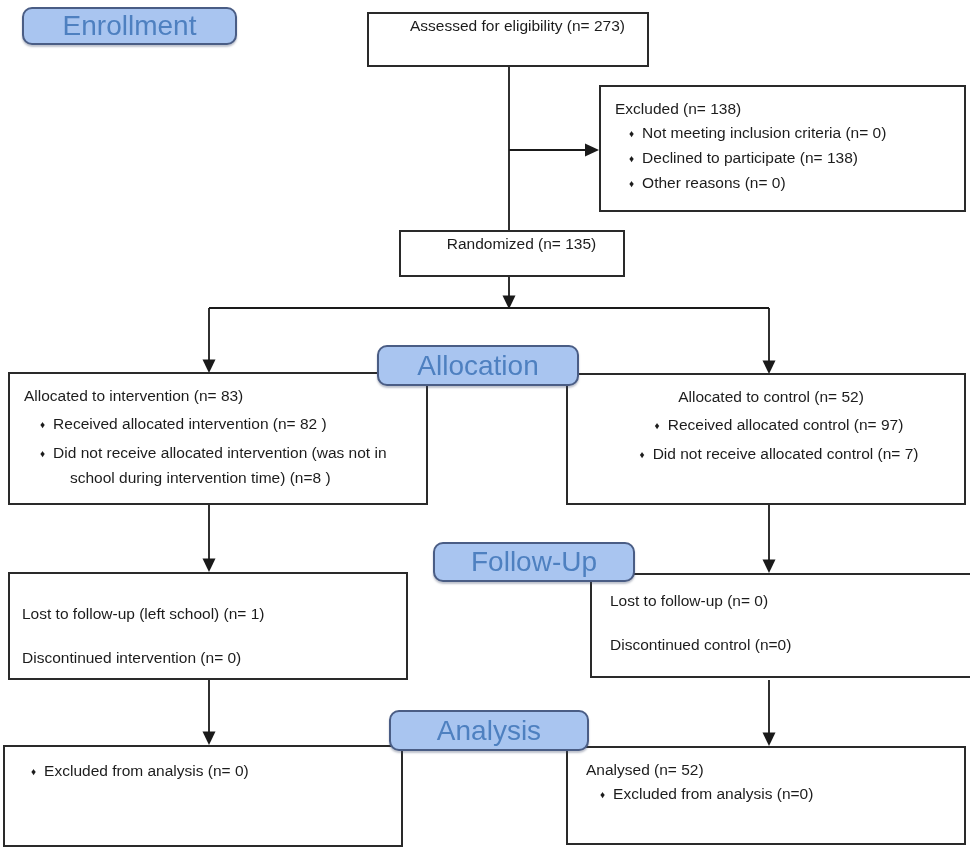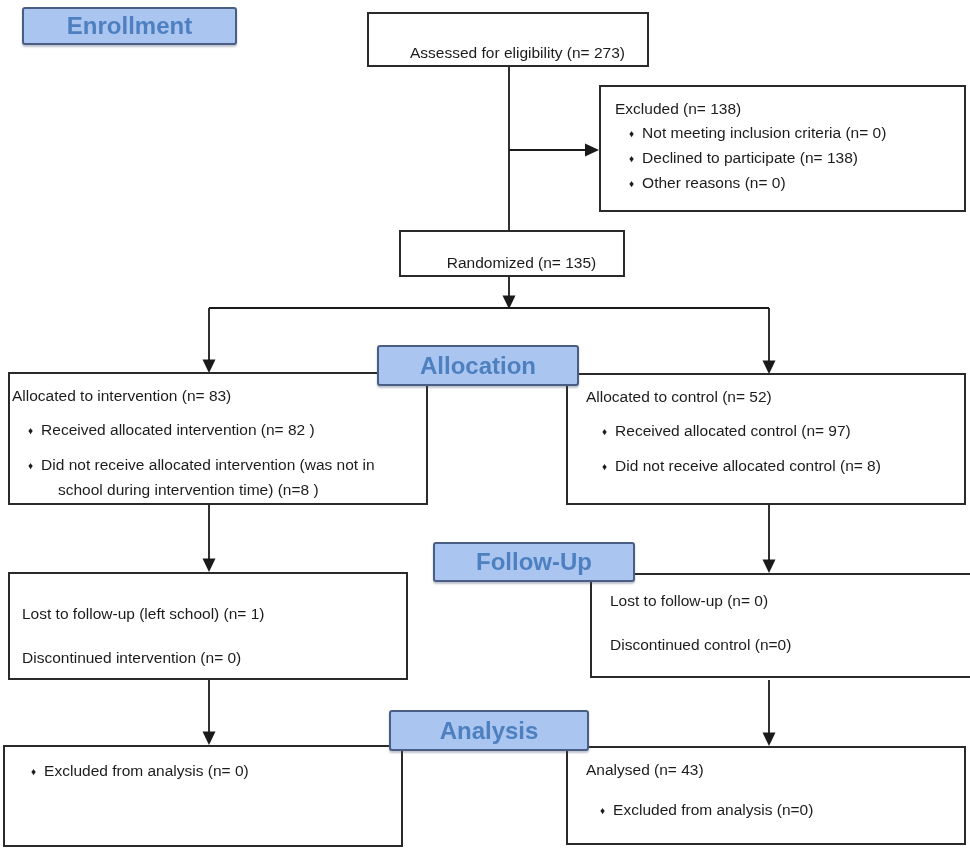--- a/index.html
+++ b/index.html
@@ -17,50 +17,50 @@
 
   .box{
     position:absolute;
     background:#ffffff;
     border:2px solid var(--box-border);
     box-sizing:border-box;
     font-size:15.5px;
     line-height:24px;
     z-index:2;
   }
-  .box.center{display:flex;align-items:flex-end;justify-content:center;text-align:center;padding-left:19px;}
+  .box.center{display:flex;align-items:flex-start;justify-content:center;text-align:center;padding-left:19px;}
 
   .box .inner{padding:10px 8px 8px 14px;}
   .title{display:block;}
   .bullet{
     display:block;
     padding-left:46px;
     text-indent:-30px;
-    margin-top:10px;
+    margin-top:4px;
   }
   .bullet .blt{
     font-size:10px;
     margin-right:8px;
     vertical-align:1px;
   }
   .tight .bullet{margin-top:0;padding-left:38px;text-indent:-24px;}
   .wraplimit .bullet{padding-right:30px;}
   .plain-line{display:block;}
   .plain-line + .plain-line{margin-top:20px;}
 
   .stage{
     position:absolute;
     z-index:3;
     background:var(--stage-fill);
     border:2px solid var(--stage-border);
-    border-radius:3px;
+    border-radius:10px;
     box-sizing:border-box;
     display:flex;align-items:center;justify-content:center;
-    font-weight:bold;
-    font-size:24px;
+    font-weight:normal;
+    font-size:28px;
     color:var(--stage-text);
     box-shadow:0 2px 2px rgba(70,80,110,0.35);
   }
 </style>
 </head>
 <body>
 
 <div class="canvas">
 
   <svg class="connectors" viewBox="0 0 970 852">
@@ -107,32 +107,32 @@
       <span class="bullet"><span class="blt">♦</span><span>Declined to participate (n= 138)</span></span>
       <span class="bullet"><span class="blt">♦</span><span>Other reasons (n= 0)</span></span>
     </div>
   </div>
 
   <div class="box center" style="left:399px;top:230px;width:226px;height:47px;">
     <span>Randomized (n= 135)</span>
   </div>
 
   <div class="box wraplimit" style="left:8px;top:372px;width:420px;height:133px;">
-    <div class="inner" style="padding-left:2px;">
+    <div class="inner" style="padding-left:14px;">
       <span class="title">Allocated to intervention (n= 83)</span>
       <span class="bullet"><span class="blt">♦</span><span>Received allocated intervention (n= 82 )</span></span>
       <span class="bullet"><span class="blt">♦</span><span>Did not receive allocated intervention (was not in school during intervention time) (n=8 )</span></span>
     </div>
   </div>
 
   <div class="box" style="left:566px;top:373px;width:400px;height:132px;">
-    <div class="inner" style="padding-left:18px;">
+    <div class="inner" style="padding-left:18px;text-align:center;">
       <span class="title">Allocated to control (n= 52)</span>
       <span class="bullet"><span class="blt">♦</span><span>Received allocated control (n= 97)</span></span>
-      <span class="bullet"><span class="blt">♦</span><span>Did not receive allocated control (n= 8)</span></span>
+      <span class="bullet"><span class="blt">♦</span><span>Did not receive allocated control (n= 7)</span></span>
     </div>
   </div>
 
   <div class="box" style="left:8px;top:572px;width:400px;height:108px;">
     <div class="inner" style="padding-top:28px;padding-left:12px;">
       <span class="plain-line">Lost to follow-up (left school) (n= 1)</span>
       <span class="plain-line">Discontinued intervention (n= 0)</span>
     </div>
   </div>
 
@@ -144,18 +144,18 @@
   </div>
 
   <div class="box" style="left:3px;top:745px;width:400px;height:102px;">
     <div class="inner" style="padding-left:12px;">
       <span class="bullet" style="margin-top:2px;padding-left:38px;text-indent:-24px;"><span class="blt">♦</span><span>Excluded from analysis (n= 0)</span></span>
     </div>
   </div>
 
   <div class="box" style="left:566px;top:746px;width:400px;height:99px;">
     <div class="inner" style="padding-left:18px;">
-      <span class="title">Analysed (n= 43)</span>
-      <span class="bullet" style="margin-top:16px;padding-left:38px;text-indent:-24px;"><span class="blt">♦</span><span>Excluded from analysis (n=0)</span></span>
+      <span class="title">Analysed (n= 52)</span>
+      <span class="bullet" style="margin-top:0;padding-left:38px;text-indent:-24px;"><span class="blt">♦</span><span>Excluded from analysis (n=0)</span></span>
     </div>
   </div>
 
 </div>
 
 </body></html>

